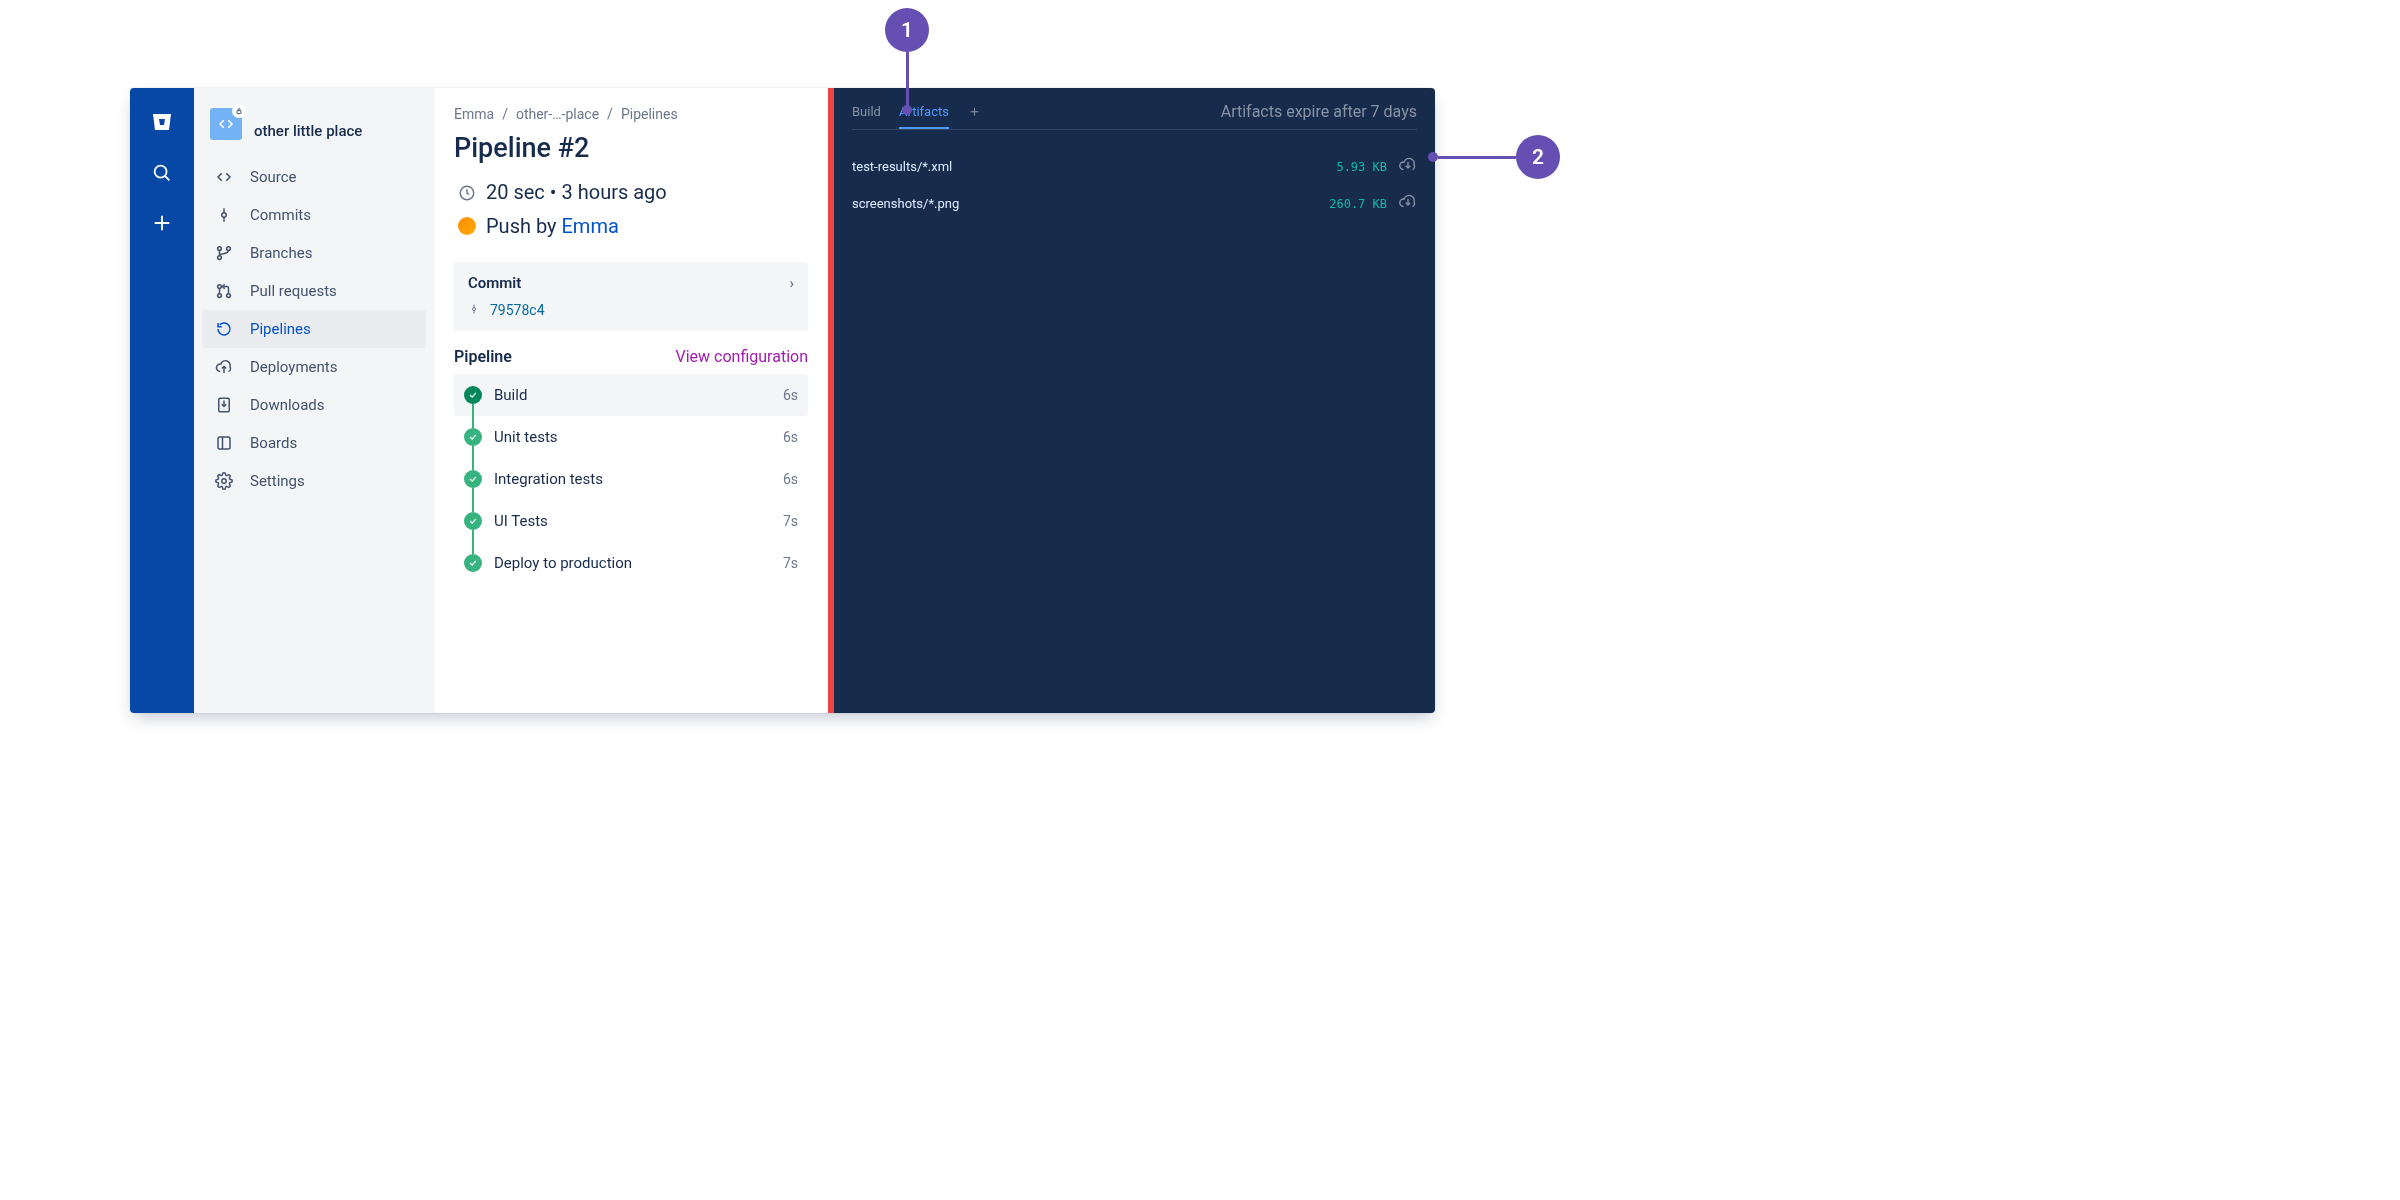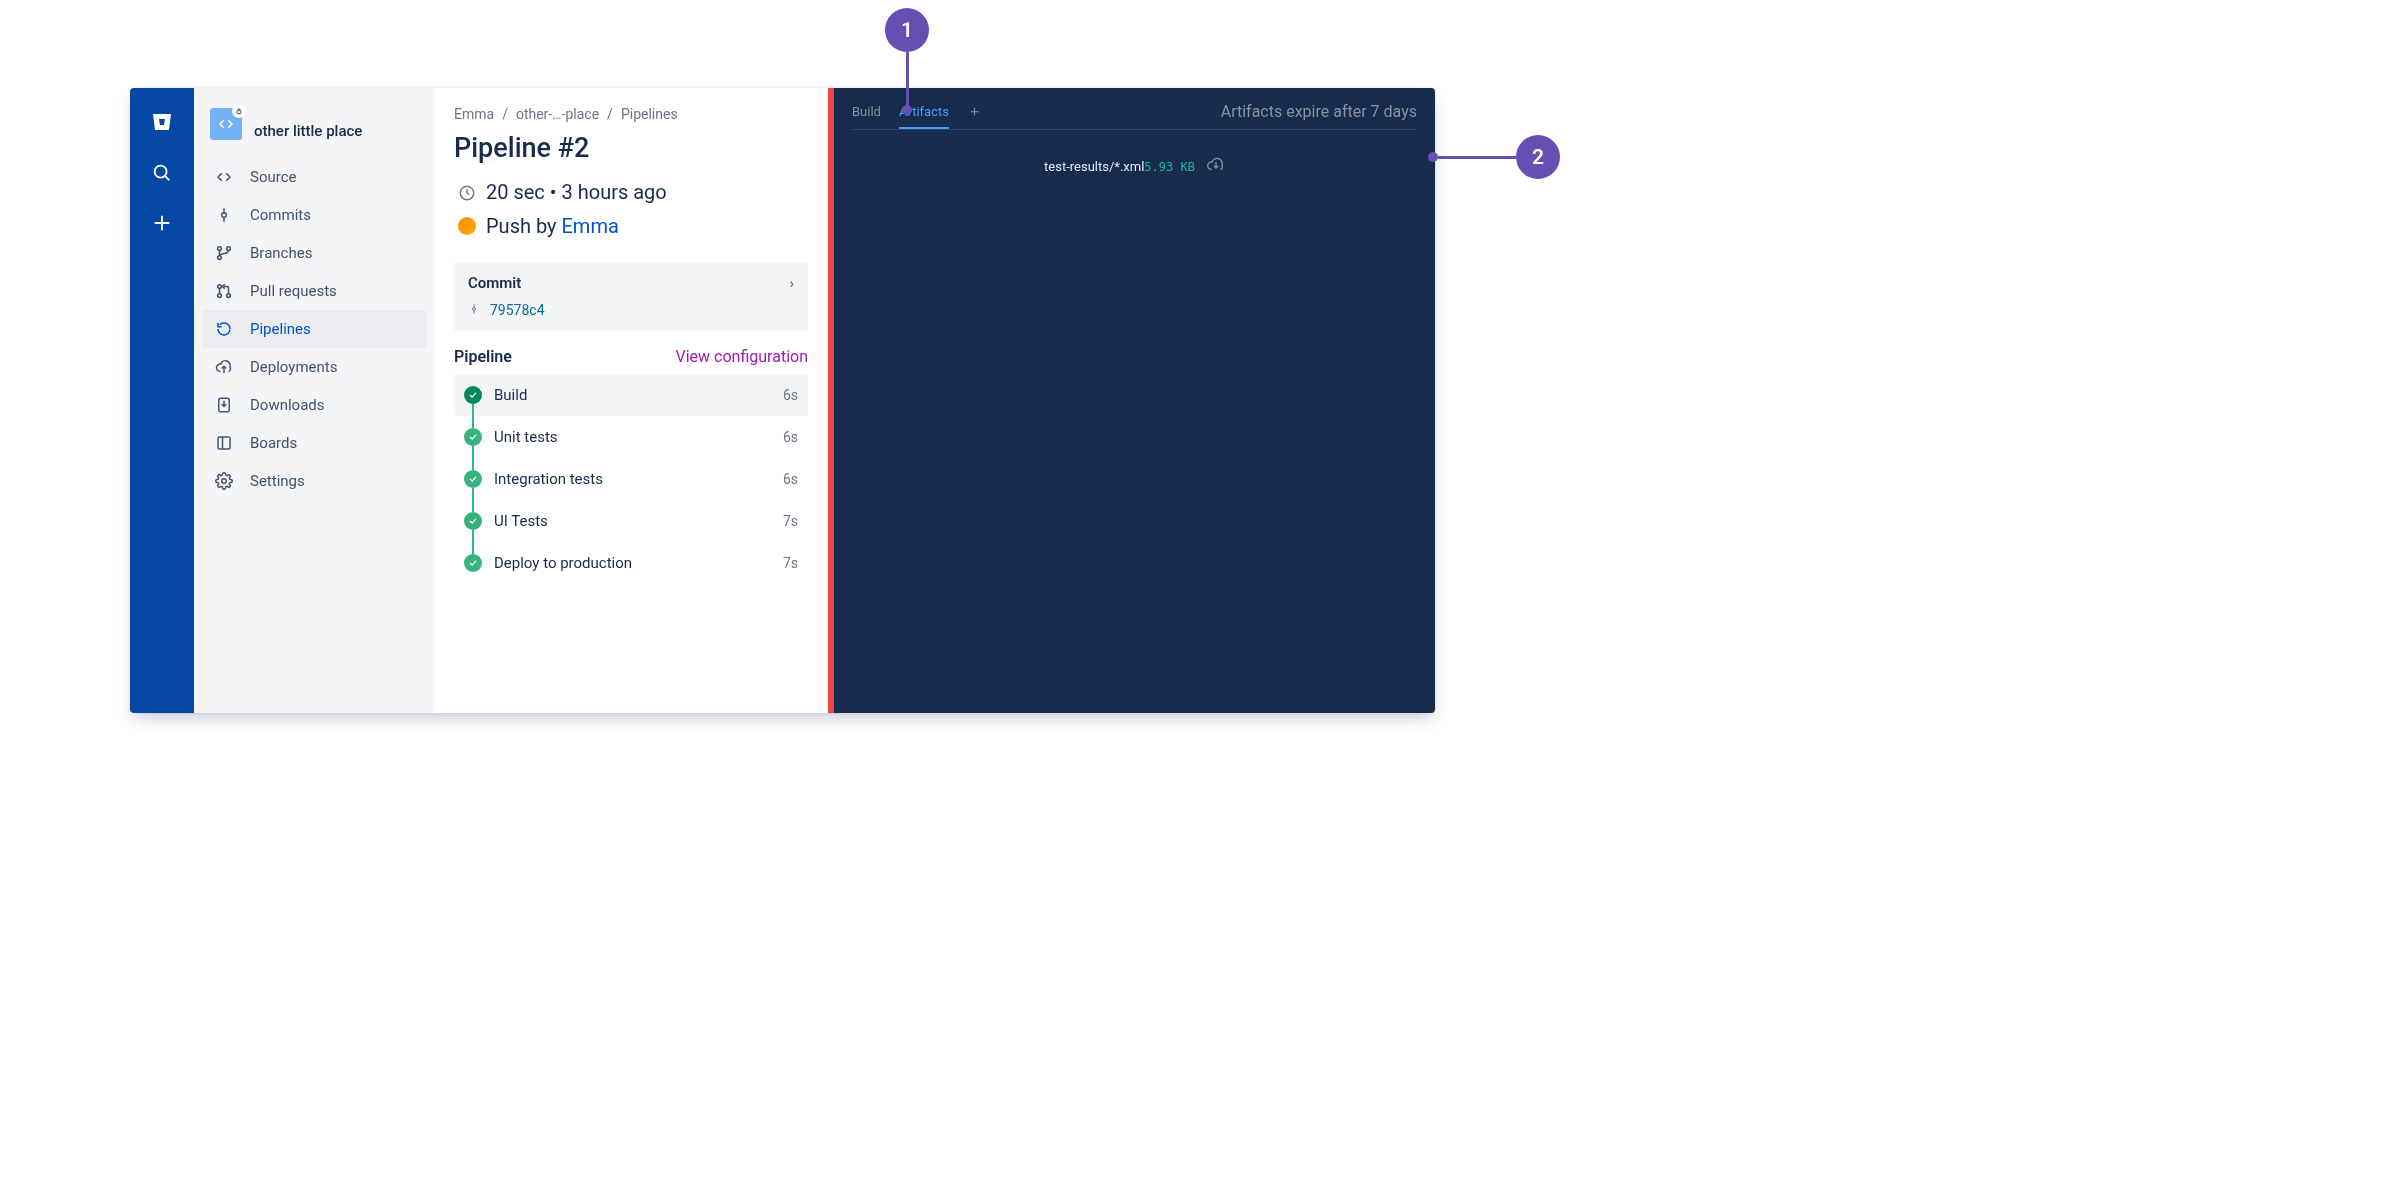--- a/index.html
+++ b/index.html
@@ -123,21 +123,21 @@
     padding:14px 18px;
     font-size:13px;
   }
   .panel-top{display:flex;align-items:center;justify-content:space-between;border-bottom:1px solid #344563;padding-bottom:8px;}
   .tabs{display:flex;gap:18px;align-items:center;}
   .tab{color:#8993A4;cursor:pointer;padding-bottom:8px;margin-bottom:-9px;border-bottom:2px solid transparent;font-size:13px;}
   .tab.active{color:#4C9AFF;border-bottom-color:#4C9AFF;}
   .tab-add{color:#8993A4;cursor:pointer;font-size:15px;line-height:1;}
   .expire{color:#8993A4;font-size:16px;}
   .artifact-list{margin-top:18px;}
-  .artifact{display:flex;align-items:center;justify-content:center;padding:8px 0;}
+  .artifact{display:flex;align-items:center;justify-content:space-between;padding:8px 0;}
   .artifact-name{color:#DEEBFF;font-size:13px;}
   .artifact-right{display:flex;align-items:center;gap:12px;}
   .artifact-size{font-family:ui-monospace,Menlo,monospace;font-size:12px;color:#14b8a6;}
   .dl-icon{color:#8993A4;cursor:pointer;}
   .dl-icon svg{width:18px;height:18px;stroke:currentColor;fill:none;stroke-width:1.8;}
 
   
   .callout{position:absolute;}
   .callout .bubble{width:44px;height:44px;border-radius:50%;background:#654FB2;color:#fff;display:flex;align-items:center;justify-content:center;font-size:21px;font-weight:600;}
   .callout-1{left:885px; top:8px;}
@@ -397,20 +397,31 @@
         <span class="artifact-name">test-results/*.xml</span>
         <span class="artifact-right">
           <span class="artifact-size">5.93 KB</span>
           <span class="dl-icon"><svg viewBox="0 0 24 24">
                 <path d="M6 18 a5 5 0 1 1 .8-9.93 A6 6 0 0 1 20 12 a4 4 0 0 1 -2 6"></path>
                 <polyline points="9 13 12 16 15 13"></polyline>
                 <line x1="12" y1="8" x2="12" y2="16"></line>
               </svg></span>
         </span>
       </div>
+      <div class="artifact">
+        <span class="artifact-name">screenshots/*.png</span>
+        <span class="artifact-right">
+          <span class="artifact-size">260.7 KB</span>
+          <span class="dl-icon"><svg viewBox="0 0 24 24">
+                <path d="M6 18 a5 5 0 1 1 .8-9.93 A6 6 0 0 1 20 12 a4 4 0 0 1 -2 6"></path>
+                <polyline points="9 13 12 16 15 13"></polyline>
+                <line x1="12" y1="8" x2="12" y2="16"></line>
+              </svg></span>
+        </span>
+      </div>
     </div>
   </div>
 
 </div>
 
 <div class="callout callout-1">
   <div class="bubble">1</div>
   <div class="stem"></div>
   <div class="dot"></div>
 </div>

